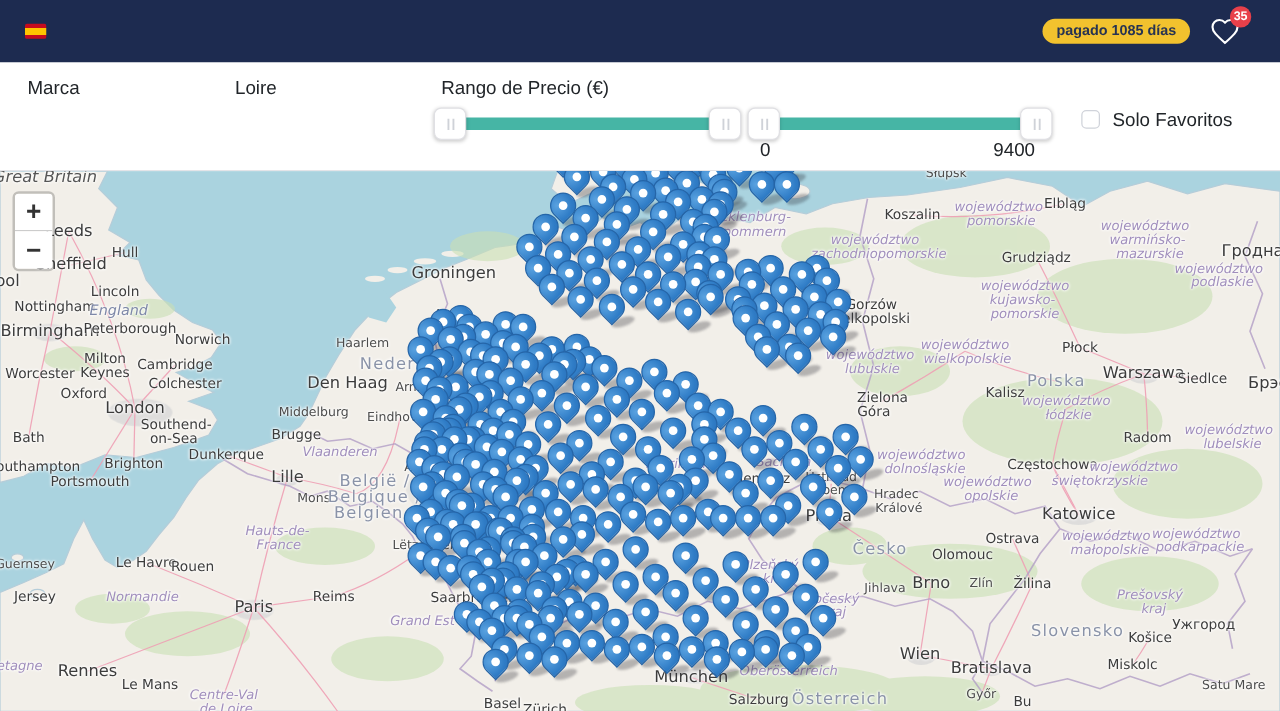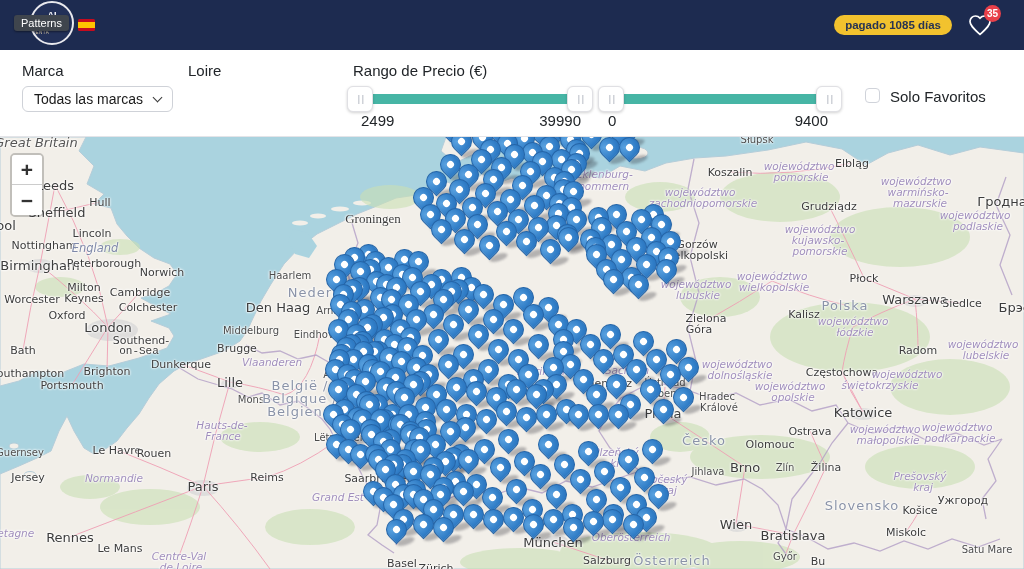--- a/index.html
+++ b/index.html
@@ -79,58 +79,42 @@
   .attrib{position:absolute;right:0;bottom:0;height:17px;background:rgba(255,255,255,.8);
     display:flex;align-items:center;gap:3px;padding:0 6px 0 6px;font-size:11px;color:#333;z-index:900;
     font-family:"DejaVu Sans",sans-serif;}
   .attrib a{color:#0078A8;text-decoration:none;cursor:pointer;}
   .flag-ua{width:11px;height:8px;background:linear-gradient(#005bbb 50%,#ffd500 50%);display:inline-block;}
 </style>
 </head>
 <body>
 
 <div class="navbar">
-  <div class="logo-wrap">
-    <div class="logo-circle">
-      <span class="logo-ai">AI</span>
-      <span class="logo-car"></span>
-      <span class="logo-caption">COMPRA VENTA</span>
-    </div>
-    <div class="logo-tooltip">Patterns</div>
-  </div>
   <span class="flag-es"></span>
   <div class="nav-spacer"></div>
   <span class="paid-badge">pagado 1085 días</span>
   <div class="heart-wrap icon-btn">
     <svg width="24" height="24" viewBox="0 0 24 24">
       <path d="M12 21.35l-1.45-1.32C5.4 15.36 2 12.28 2 8.5 2 5.42 4.42 3 7.5 3c1.74 0 3.41.81 4.5 2.09C13.09 3.81 14.76 3 16.5 3 19.58 3 22 5.42 22 8.5c0 3.78-3.4 6.86-8.55 11.54L12 21.35z" fill="none" stroke="#fff" stroke-width="1.7"></path>
     </svg>
     <span class="count-badge">35</span>
   </div>
 
 </div>
 
 <div class="filterbar">
   <span class="f-label" style="left:22px;top:12px">Marca</span>
-  <div class="select white" style="left:22px;top:36px;width:151px">
-    <span>Todas las marcas</span>
-    <span class="chev"></span>
-  </div>
 
   <span class="f-label" style="left:188px;top:12px">Loire</span>
 
   <span class="f-label" style="left:353px;top:12px">Rango de Precio (€)</span>
   <div class="slider" style="left:347px;top:36px;width:246px">
     <div class="track"></div>
     <div class="handle left"></div>
     <div class="handle right"></div>
-  </div>
-  <div class="slider-vals" style="left:347px;top:62px;width:246px;padding:0 12px 0 14px">
-    <span>2499</span>
-    <span>39990</span>
   </div>
 
   <div class="slider" style="left:598px;top:36px;width:244px">
     <div class="track"></div>
     <div class="handle left"></div>
     <div class="handle right"></div>
   </div>
   <div class="slider-vals" style="left:598px;top:62px;width:244px;padding:0 14px 0 10px">
     <span>0</span>
     <span>9400</span>
@@ -1558,21 +1542,21 @@
       <span class="lbl k-c" style="left: 104px; top: 126px;">Peterborough</span>
       <span class="lbl k-c" style="left: 162px; top: 135px;">Norwich</span>
       <span class="lbl k-c" style="left: 84px; top: 150px;">Milton</span>
       <span class="lbl k-c" style="left: 84px; top: 161px;">Keynes</span>
       <span class="lbl k-c" style="left: 140px; top: 155px;">Cambridge</span>
       <span class="lbl k-c" style="left: 32px; top: 162px;">Worcester</span>
       <span class="lbl k-c" style="left: 148px; top: 170px;">Colchester</span>
       <span class="lbl k-c" style="left: 67px; top: 178px;">Oxford</span>
       <span class="lbl k-C" style="left: 108px; top: 190px;">London</span>
       <span class="lbl k-c" style="left: 141px; top: 203px;">Southend-</span>
-      <span class="lbl k-c" style="left: 139px; top: 214px; font-family: Liberation Mono, monospace;">on-Sea</span>
+      <span class="lbl k-c" style="left: 139px; top: 214px;">on-Sea</span>
       <span class="lbl k-c" style="left: 23px; top: 213px;">Bath</span>
       <span class="lbl k-c" style="left: 27px; top: 236px;">Southampton</span>
       <span class="lbl k-c" style="left: 107px; top: 234px;">Brighton</span>
       <span class="lbl k-c" style="left: 72px; top: 248px;">Portsmouth</span>
       <span class="lbl k-c" style="left: 181px; top: 227px;">Dunkerque</span>
       <span class="lbl k-C" style="left: 230px; top: 245px;">Lille</span>
       <span class="lbl k-s" style="left: 251px; top: 262px;">Mons</span>
       <span class="lbl k-c" style="left: 237px; top: 211px;">Brugge</span>
       <span class="lbl k-s" style="left: 251px; top: 193px;">Middelburg</span>
       <span class="lbl k-C" style="left: 278px; top: 170px;">Den Haag</span>
@@ -1605,21 +1589,21 @@
       <span class="lbl k-c" style="left: 402px; top: 426px;">Basel</span>
       <span class="lbl k-c" style="left: 436px; top: 431px;">Zürich</span>
       <span class="lbl k-C" style="left: 553px; top: 405px;">München</span>
       <span class="lbl k-c" style="left: 607px; top: 423px;">Salzburg</span>
       <span class="lbl k-n" style="left: 672px; top: 423px;">Österreich</span>
       <span class="lbl k-r" style="left: 631px; top: 400px;">Oberösterreich</span>
       <span class="lbl k-r" style="left: 616px; top: 315px;">Plzeňský</span>
       <span class="lbl k-r" style="left: 620px; top: 326px;">kraj</span>
       <span class="lbl k-r" style="left: 663px; top: 342px;">Jihočeský</span>
       <span class="lbl k-r" style="left: 667px; top: 353px;">kraj</span>
-      <span class="lbl k-C" style="left: 373px; top: 82px; font-family: Liberation Serif, serif;">Groningen</span>
+      <span class="lbl k-C" style="left: 363px; top: 82px;">Groningen</span>
       <span class="lbl k-s" style="left: 362px; top: 115px;">Assen</span>
       <span class="lbl k-r" style="left: 597px; top: 37px;">Mecklenburg-</span>
       <span class="lbl k-r" style="left: 595px; top: 49px;">Vorpommern</span>
       <span class="lbl k-c" style="left: 606px; top: 246px;">Chemnitz</span>
       <span class="lbl k-s" style="left: 665px; top: 245px;">Ústí nad</span>
       <span class="lbl k-s" style="left: 663px; top: 256px;">Labem</span>
       <span class="lbl k-C" style="left: 663px; top: 276px;">Praha</span>
       <span class="lbl k-r" style="left: 627px; top: 233px;">Sachsen</span>
       <span class="lbl k-r" style="left: 542px; top: 234px;">Thüringen</span>
       <span class="lbl k-c" style="left: 730px; top: 35px;">Koszalin</span>

